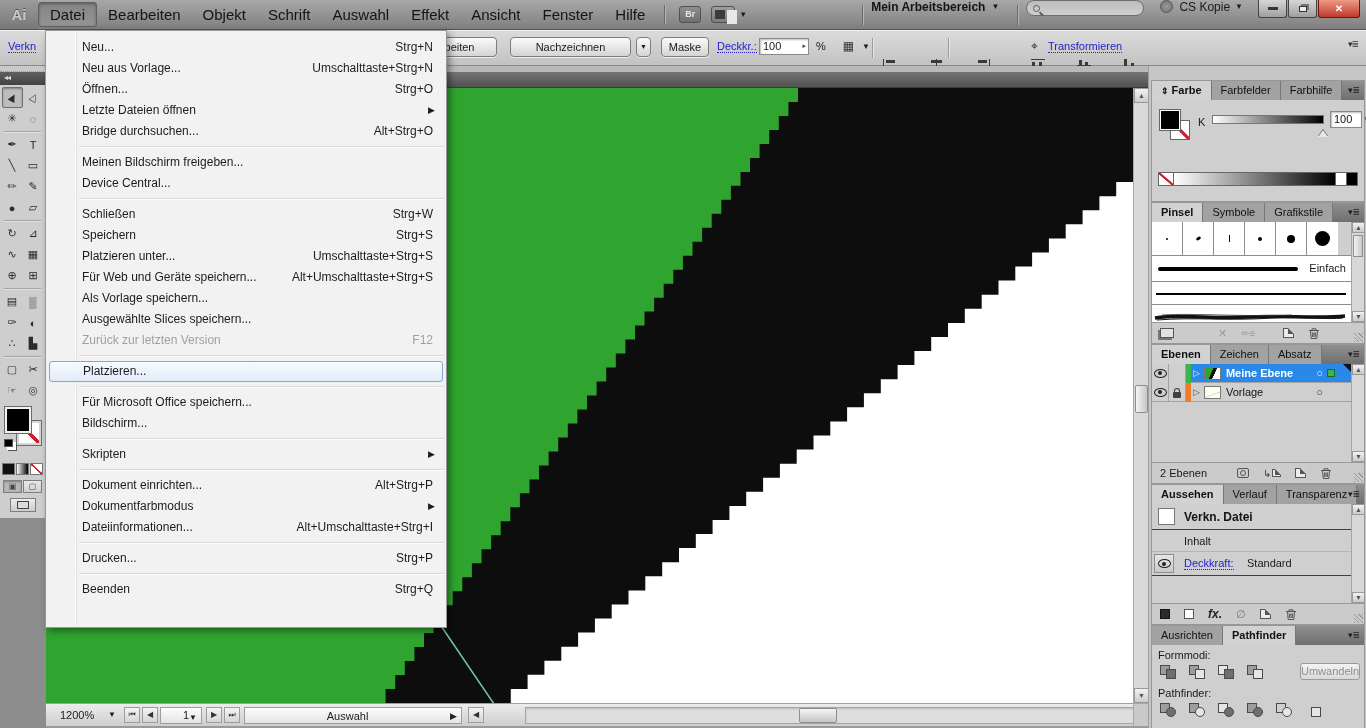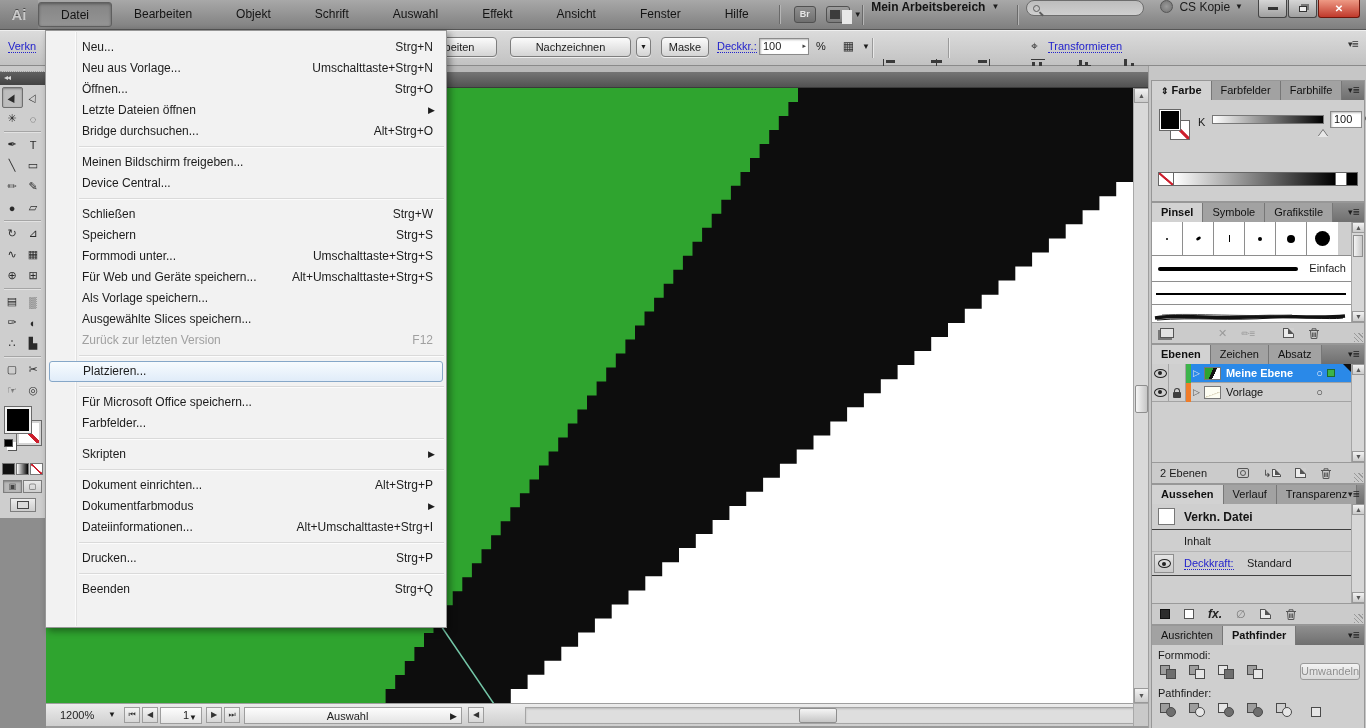--- a/index.html
+++ b/index.html
@@ -8,21 +8,21 @@
          font-family:"Liberation Sans",sans-serif; }
 
   
   .appbar { position:absolute; left:0; top:0; width:1366px; height:30px;
     background:linear-gradient(#a8a8a8,#7f7f7f); border-bottom:1px solid #565656;
     display:flex; align-items:stretch; }
   .ai-logo { width:38px; display:flex; align-items:center; justify-content:center;
     font-weight:bold; font-size:15px; color:#cacaca; text-shadow:0 -1px 0 #4c4c4c;
     background:linear-gradient(#9b9b9b,#787878); }
   #menubar-items { display:flex; align-items:stretch; }
-  .mbitem { padding:0 22px; line-height:29px; font-size:12px; color:#141414; cursor:default; }
+  .mbitem { padding:0 11px; line-height:29px; font-size:15px; color:#141414; cursor:default; }
   .mbitem.active { background:linear-gradient(#858585,#949494); border:1px solid #5f5f5f;
     border-radius:3px; margin:2px 0; line-height:24px; box-shadow:inset 0 1px 3px rgba(0,0,0,.35); }
   .vsep { width:1px; background:#6a6a6a; margin:5px 8px; box-shadow:1px 0 0 #b5b5b5; }
   .br-btn { margin:6px 0 0 6px; width:22px; height:17px; background:linear-gradient(#8f8f8f,#6f6f6f);
     border:1px solid #515151; border-radius:3px; color:#e6e6e6; font-size:9px; font-weight:bold;
     text-align:center; line-height:15px; }
   .layout-btn { margin:6px 0 0 10px; width:24px; height:17px; border:1px solid #515151; border-radius:3px;
     background:linear-gradient(#9e9e9e,#7c7c7c); position:relative; }
   .layout-btn i { position:absolute; left:3px; top:3px; width:10px; height:9px; background:#3c3c3c;
     box-shadow:12px 0 0 #e8e8e8, 12px 5px 0 #e8e8e8; }
@@ -663,30 +663,30 @@
         <div class="fm-item"><span>Neu aus Vorlage...</span><span class="sc">Umschalttaste+Strg+N</span></div>
         <div class="fm-item"><span>Öffnen...</span><span class="sc">Strg+O</span></div>
         <div class="fm-item"><span>Letzte Dateien öffnen</span><span class="sub">▶</span></div>
         <div class="fm-item"><span>Bridge durchsuchen...</span><span class="sc">Alt+Strg+O</span></div>
         <div class="fm-sep"></div>
         <div class="fm-item"><span>Meinen Bildschirm freigeben...</span></div>
         <div class="fm-item"><span>Device Central...</span></div>
         <div class="fm-sep"></div>
         <div class="fm-item"><span>Schließen</span><span class="sc">Strg+W</span></div>
         <div class="fm-item"><span>Speichern</span><span class="sc">Strg+S</span></div>
-        <div class="fm-item"><span>Formmodi unter...</span><span class="sc">Umschalttaste+Strg+S</span></div>
+        <div class="fm-item"><span>Platzieren unter...</span><span class="sc">Umschalttaste+Strg+S</span></div>
         <div class="fm-item"><span>Für Web und Geräte speichern...</span><span class="sc">Alt+Umschalttaste+Strg+S</span></div>
         <div class="fm-item"><span>Als Vorlage speichern...</span></div>
         <div class="fm-item"><span>Ausgewählte Slices speichern...</span></div>
         <div class="fm-item disabled"><span>Zurück zur letzten Version</span><span class="sc">F12</span></div>
         <div class="fm-sep"></div>
         <div class="fm-item hl"><span>Platzieren...</span></div>
         <div class="fm-sep"></div>
         <div class="fm-item"><span>Für Microsoft Office speichern...</span></div>
-        <div class="fm-item"><span>Farbfelder...</span></div>
+        <div class="fm-item"><span>Bildschirm...</span></div>
         <div class="fm-sep"></div>
         <div class="fm-item"><span>Skripten</span><span class="sub">▶</span></div>
         <div class="fm-sep"></div>
         <div class="fm-item"><span>Dokument einrichten...</span><span class="sc">Alt+Strg+P</span></div>
         <div class="fm-item"><span>Dokumentfarbmodus</span><span class="sub">▶</span></div>
         <div class="fm-item"><span>Dateiinformationen...</span><span class="sc">Alt+Umschalttaste+Strg+I</span></div>
         <div class="fm-sep"></div>
         <div class="fm-item"><span>Drucken...</span><span class="sc">Strg+P</span></div>
         <div class="fm-sep"></div>
         <div class="fm-item"><span>Beenden</span><span class="sc">Strg+Q</span></div>

